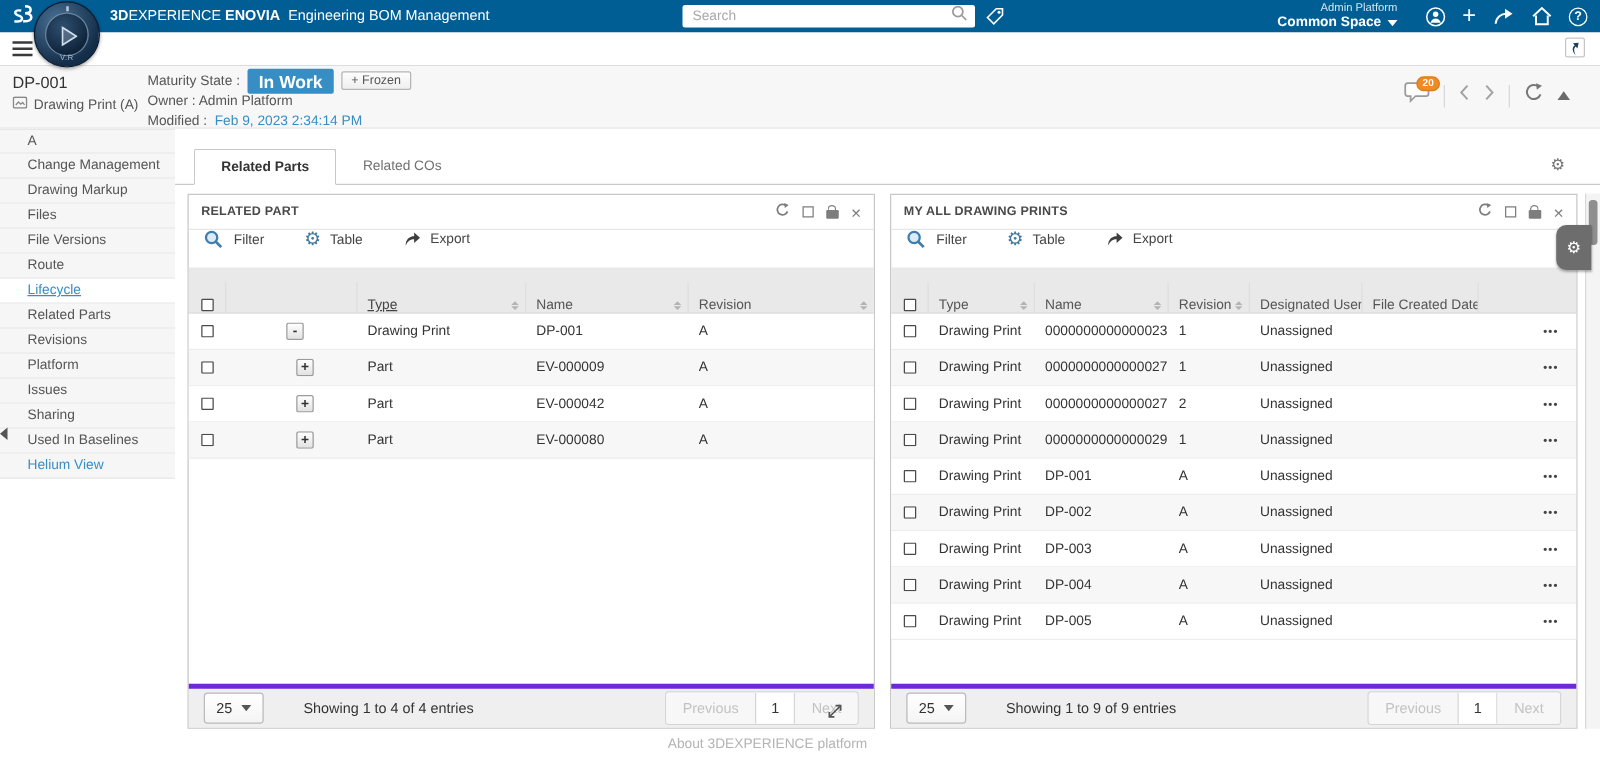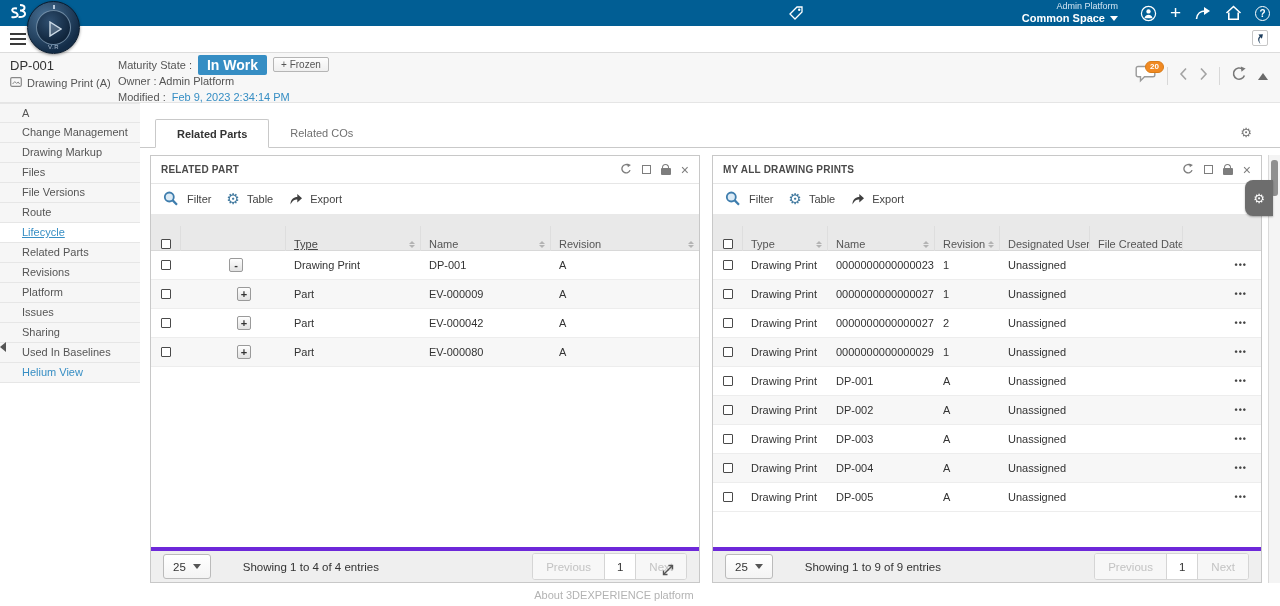--- a/index.html
+++ b/index.html
@@ -41,21 +41,21 @@
   .compass .tick { position:absolute; top:3px; left:25px; width:2px; height:4px; background:#b9cadb; }
   
   .hdr { position:absolute; left:0; top:53px; width:1280px; height:50px; background:#f7f7f7; border-bottom:1px solid #e5e5e5; }
   .hdr-title { position:absolute; left:10px; top:5px; font-size:13px; color:#333; }
   .hdr-sub { position:absolute; left:10px; top:24px; display:flex; align-items:center; gap:5px; font-size:11px; color:#555; }
   .meta { position:absolute; left:118px; top:4px; font-size:11px; color:#555; }
   .meta .mrow { display:flex; align-items:center; gap:6px; height:15px; margin-bottom:1px; }
   .badge-state { background:#368ec4; color:#fff; font-size:14px; font-weight:bold; padding:2px 9px; border-radius:2px; }
   .btn-frozen { border:1px solid #b5b5b5; background:linear-gradient(#fdfdfd,#efefef); color:#555; font-size:10px; padding:1px 7px; border-radius:2px; }
   .link-blue { color:#368ec4; }
-  .hdr-icons { position:absolute; right:12px; top:12px; display:flex; align-items:center; gap:11px;text-align:center; }
+  .hdr-icons { position:absolute; right:24px; top:12px; display:flex; align-items:center; gap:11px;text-align:center; }
   .vsep { width:1px; height:18px; background:#d8d8d8; }
   .bubble-wrap { position:relative; }
   .badge-count { position:absolute; top:-4px; right:-8px; background:#f08a24; border:1px solid #d97c18; color:#fff; font-size:8px; font-weight:bold; border-radius:7px; padding:1px 4px; line-height:8px; }
   .tri-up { width:0; height:0; border-left:5px solid transparent; border-right:5px solid transparent; border-bottom:7px solid #6a6a6a; }
   
   .sidebar { position:absolute; left:0; top:103px; width:141px; height:482px; border-right:1px solid #dcdcdc; background:#fff; }
   .side-item { height:20px; line-height:19px; padding-left:22px; font-size:11px; color:#555; background:#f6f6f6; border-bottom:1px solid #e6e6e6; white-space:nowrap; overflow:hidden; }
   .side-item:first-child { border-top:1px solid #e6e6e6; }
   .side-item.sel { background:#fff; }
   .side-item.sel span { color:#368ec4; text-decoration:underline; }
@@ -71,21 +71,21 @@
   .panel { position:absolute; top:52px; width:550px; height:428px; border:1px solid #c8c8c8; background:#fff; display:flex; flex-direction:column; }
   .panel.pl { left:10px; } .panel.pr { left:572px; }
   .p-title { flex:0 0 28px; display:flex; align-items:center; padding:0 10px; border-bottom:1px solid #e6e6e6; }
   .p-title-text { font-size:10px; font-weight:bold; color:#4a4a4a; letter-spacing:.2px; }
   .p-icons { margin-left:auto; display:flex; align-items:center; gap:10px; }
   .ico-max { width:9px; height:9px; border:1.5px solid #7d7d7d; display:block; }
   .ico-x { font-size:14px; color:#7d7d7d; line-height:10px; }
   .lock { display:flex; flex-direction:column; align-items:center; }
   .lock .sh { width:7px; height:5px; border:1.5px solid #7d7d7d; border-bottom:none; border-radius:4px 4px 0 0; }
   .lock .bd { width:10px; height:7px; background:#7d7d7d; border-radius:1px; margin-top:-1px; }
-  .p-toolbar { flex:0 0 30px; display:flex; align-items:center; padding-left:12px; gap:15px; }
+  .p-toolbar { flex:0 0 30px; display:flex; align-items:flex-start; padding-left:12px; gap:32px; }
   .tool { display:flex; align-items:center; gap:7px; font-size:11px; color:#444; }
   .gear-blue { font-size:15px; color:#41799f; line-height:15px; font-family:"DejaVu Sans",sans-serif; }
   
   .t-head { flex:0 0 27px; background:#e9e9e9; display:flex; align-items:center; font-size:11px; color:#555; border-bottom:1px solid #d8d8d8; }
   .t-head .cell { height:100%; border-right:1px solid #dedede;margin-top:24px; }
   .t-head .cell:last-child { border-right:none; }
   .cell { padding-left:8px; display:flex; align-items:center; overflow:hidden; white-space:nowrap; }
   .lc0,.rc0 { width:30px; justify-content:center; padding-left:0; flex:none; }
   .lc1 { width:105px; flex:none; } .lc2 { width:135px; flex:none; } .lc3 { width:130px; flex:none; } .lc4 { flex:1; }
   .rc1 { width:85px; flex:none; } .rc2 { width:107px; flex:none; } .rc3 { width:65px; flex:none; }
@@ -121,21 +121,31 @@
 </head>
 <body>
 
 <div class="topbar">
   <span class="logo3ds">
     <svg width="24" height="22" viewBox="0 0 24 22">
         <path d="M14 3 C20 3 20 8.5 14 8.5 C21 8.5 21 16 12.5 15" stroke="#fff" fill="none" stroke-width="2"></path>
         <path d="M11 6.5 C5 5.5 5 9.5 9 10.5 C13 11.5 13 16 5.5 15" stroke="#fff" fill="none" stroke-width="2"></path>
       </svg>
   </span>
-
+  <span class="brand"><b>3D</b><span>EXPERIENCE</span>&nbsp;<b>ENOVIA</b>&nbsp;&nbsp;<span>Engineering BOM Management</span></span>
+
+  <div class="search-wrap">
+    <input class="search-input" placeholder="Search" style="">
+    <span>
+      <svg width="13" height="13" viewBox="0 0 13 13">
+          <circle cx="5.3" cy="5.3" r="4" fill="none" stroke="#9a9a9a" stroke-width="1.4"></circle>
+          <line x1="8.4" y1="8.4" x2="12" y2="12" stroke="#9a9a9a" stroke-width="1.4"></line>
+        </svg>
+    </span>
+  </div>
   <span class="tag-btn">
     <svg width="16" height="16" viewBox="0 0 16 16">
         <path d="M2 9 L9 2 H14 V7 L7 14 Z" fill="none" stroke="#fff" stroke-width="1.3"></path>
         <circle cx="11.2" cy="4.8" r="1.2" fill="#fff"></circle>
       </svg>
   </span>
 
   <div class="account">
     <div class="plat">Admin Platform</div>
     <div class="space">

